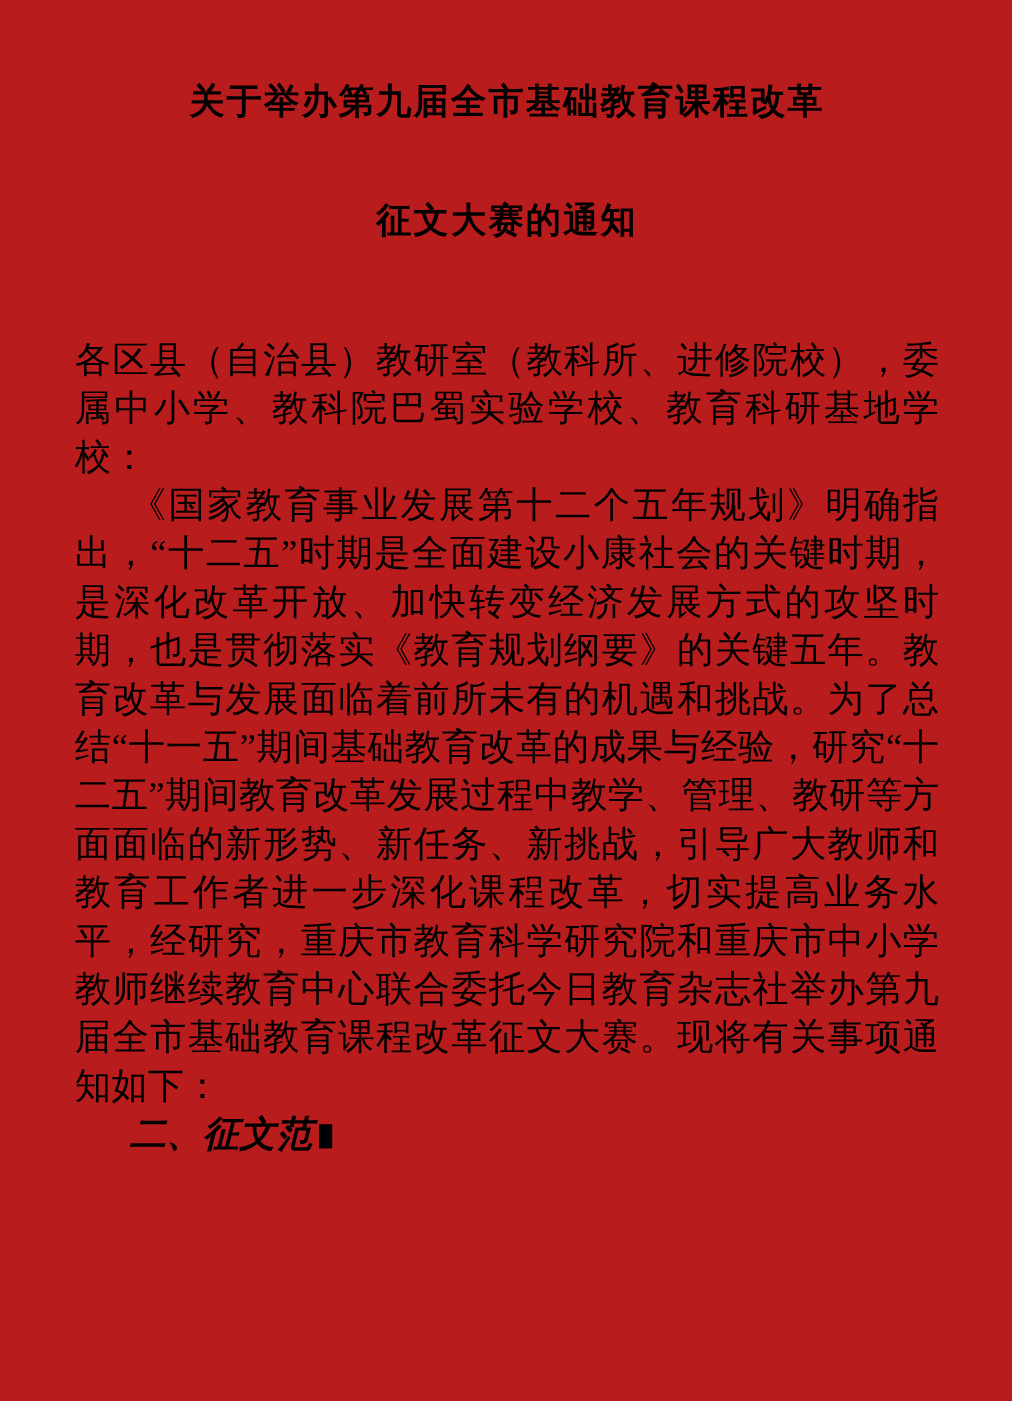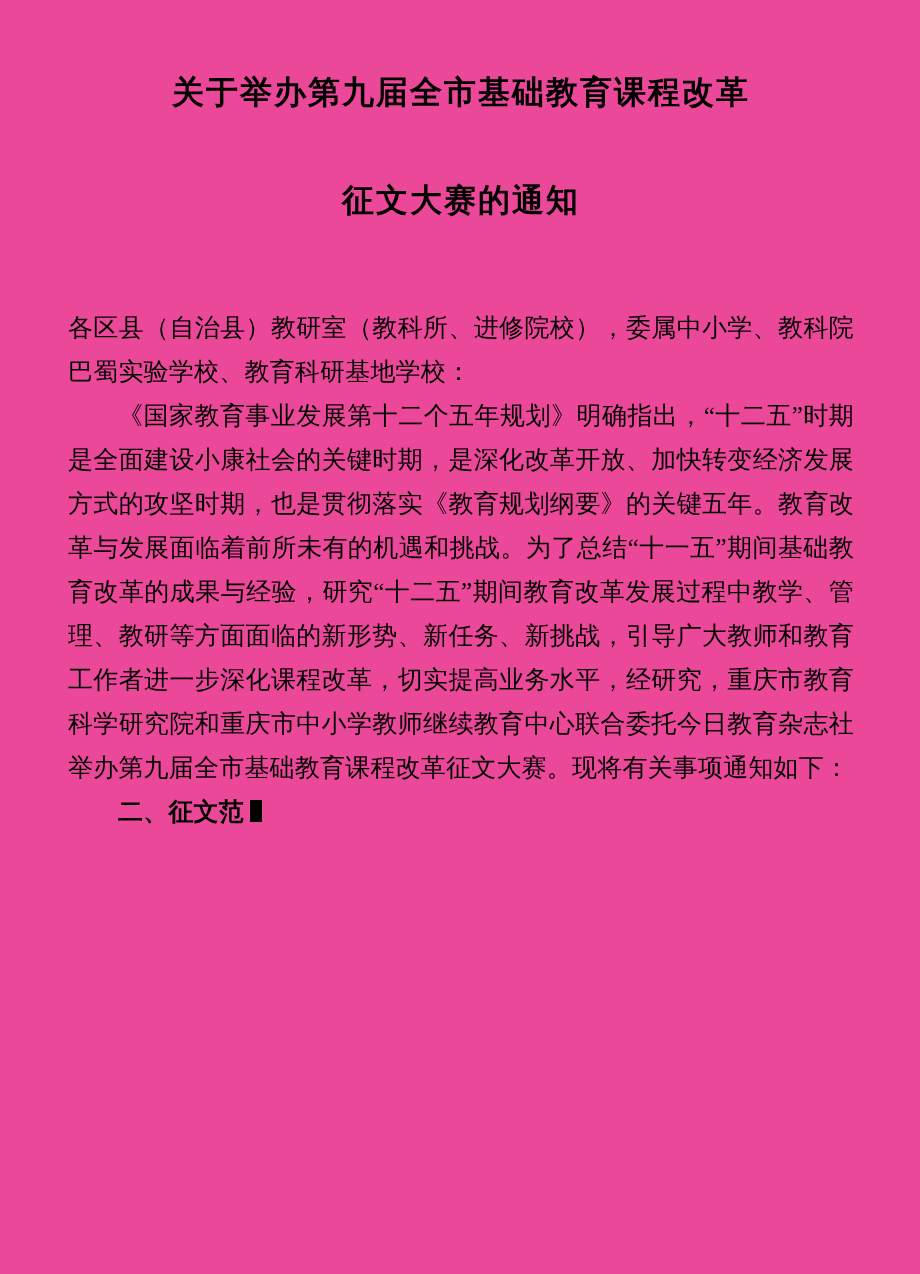--- a/index.html
+++ b/index.html
@@ -7,41 +7,41 @@
   body {
     width: 920px;
     height: 1274px;
     font-family: "Liberation Serif", serif;
     color: #000000;
     overflow: hidden;
   }
   .page {
     width: 920px;
     height: 1274px;
-    background: #ec4899;
+    background: #b91c1c;
     padding: 72px 66px 0 68px;
   }
   .doc-title {
     font-size: 32px;
     font-weight: 700;
     text-align: center;
     letter-spacing: 2px;
     line-height: 40px;
   }
   .doc-title.line1 { margin-bottom: 68px; }
   .doc-title.line2 { margin-bottom: 86px; }
   p.body-text {
-    font-size: 25px;
+    font-size: 33px;
     line-height: 44px;
     text-align: justify;
     text-justify: inter-ideograph;
     letter-spacing: 0.2px;
   }
   p.indent { text-indent: 50px; }
-  p.bold-heading { font-weight: 700; }
+  p.bold-heading { font-weight: 700; font-style: italic; }
   .glyph-box {
     display: inline-block;
     width: 12px;
     height: 22px;
     background: #000000;
     margin-left: 6px;
     transform: translateY(2px);
   }
   p.hang {
     padding-left: 13px;

